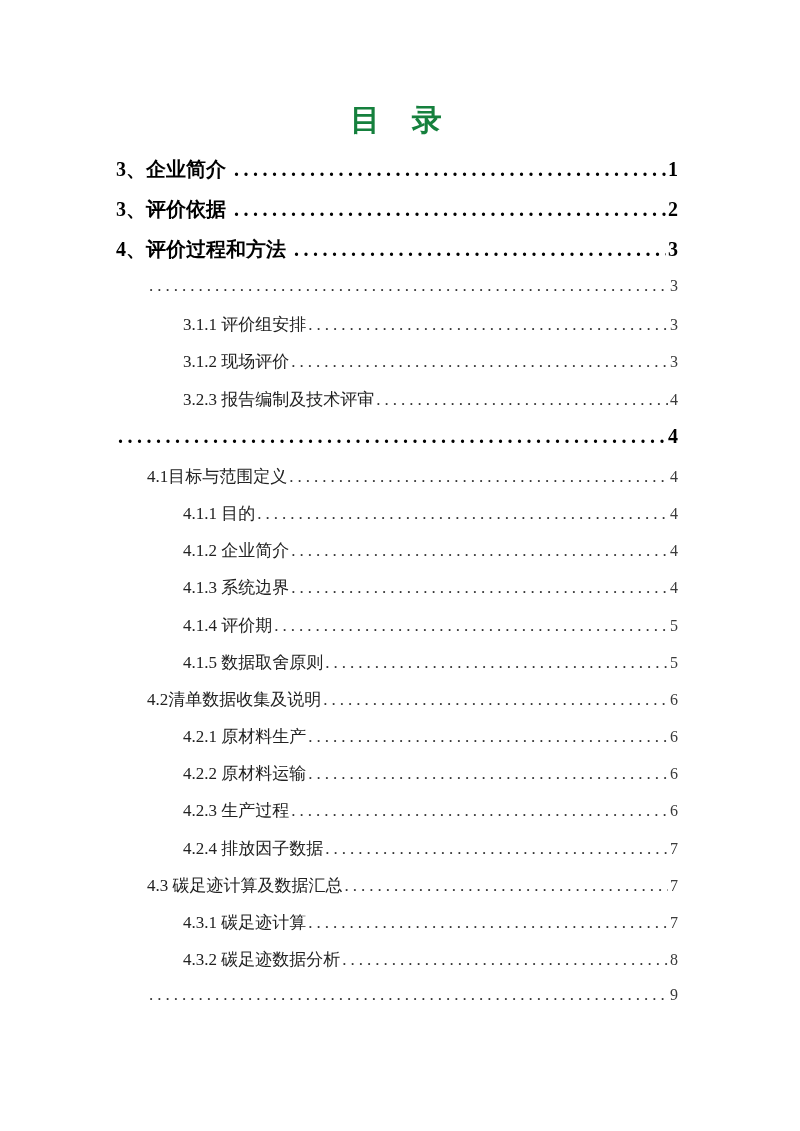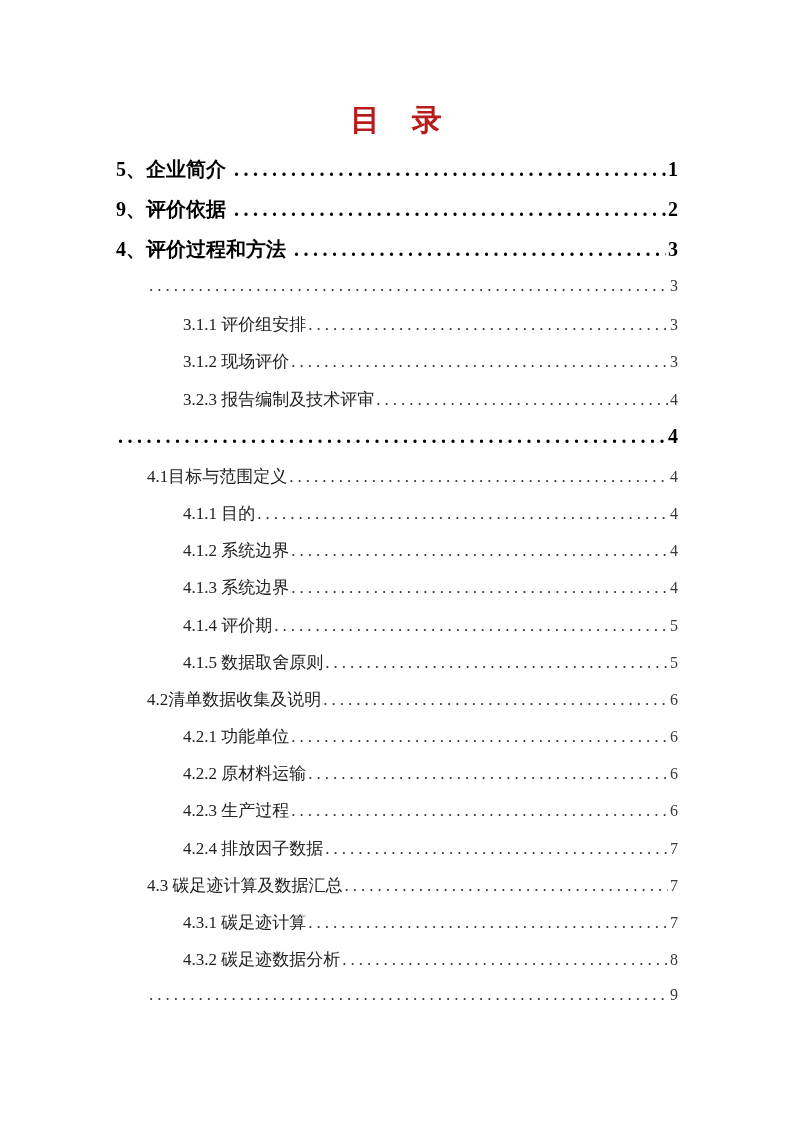--- a/index.html
+++ b/index.html
@@ -22,21 +22,21 @@
     top: 102px;
     width: 562px;
   }
   .toc-title {
     text-align: center;
     font-size: 30px;
     line-height: 36px;
     font-weight: bold;
     letter-spacing: 2px;
     word-spacing: 20px;
-    color: #b91c1c;
+    color: #15803d;
     margin: 0 0 18px 0;
   }
   .row {
     display: flex;
     align-items: baseline;
     height: 37.2px;
     font-size: 17px;
     color: #222222;
   }
   .row.l1 {
@@ -78,26 +78,26 @@
 </style>
 </head>
 <body>
 
 <div class="page">
   <div class="content">
 
     <h1 class="toc-title">目 录</h1>
 
     <div class="row l1">
-      <span class="label">5、企业简介</span>
+      <span class="label">3、企业简介</span>
       <span class="dots">......................................................................................................................................................</span>
       <span class="pagenum">1</span>
     </div>
     <div class="row l1">
-      <span class="label">9、评价依据</span>
+      <span class="label">3、评价依据</span>
       <span class="dots">......................................................................................................................................................</span>
       <span class="pagenum">2</span>
     </div>
     <div class="row l1">
       <span class="label">4、评价过程和方法</span>
       <span class="dots">......................................................................................................................................................</span>
       <span class="pagenum">3</span>
     </div>
     <div class="row l2">
       <span class="dots">......................................................................................................................................................</span>
@@ -126,21 +126,21 @@
       <span class="label">4.1目标与范围定义</span>
       <span class="dots">......................................................................................................................................................</span>
       <span class="pagenum">4</span>
     </div>
     <div class="row l3">
       <span class="label">4.1.1 目的</span>
       <span class="dots">......................................................................................................................................................</span>
       <span class="pagenum">4</span>
     </div>
     <div class="row l3">
-      <span class="label">4.1.2 系统边界</span>
+      <span class="label">4.1.2 企业简介</span>
       <span class="dots">......................................................................................................................................................</span>
       <span class="pagenum">4</span>
     </div>
     <div class="row l3">
       <span class="label">4.1.3 系统边界</span>
       <span class="dots">......................................................................................................................................................</span>
       <span class="pagenum">4</span>
     </div>
     <div class="row l3">
       <span class="label">4.1.4 评价期</span>
@@ -151,21 +151,21 @@
       <span class="label">4.1.5 数据取舍原则</span>
       <span class="dots">......................................................................................................................................................</span>
       <span class="pagenum">5</span>
     </div>
     <div class="row l2">
       <span class="label">4.2清单数据收集及说明</span>
       <span class="dots">......................................................................................................................................................</span>
       <span class="pagenum">6</span>
     </div>
     <div class="row l3">
-      <span class="label">4.2.1 功能单位</span>
+      <span class="label">4.2.1 原材料生产</span>
       <span class="dots">......................................................................................................................................................</span>
       <span class="pagenum">6</span>
     </div>
     <div class="row l3">
       <span class="label">4.2.2 原材料运输</span>
       <span class="dots">......................................................................................................................................................</span>
       <span class="pagenum">6</span>
     </div>
     <div class="row l3">
       <span class="label">4.2.3 生产过程</span>

